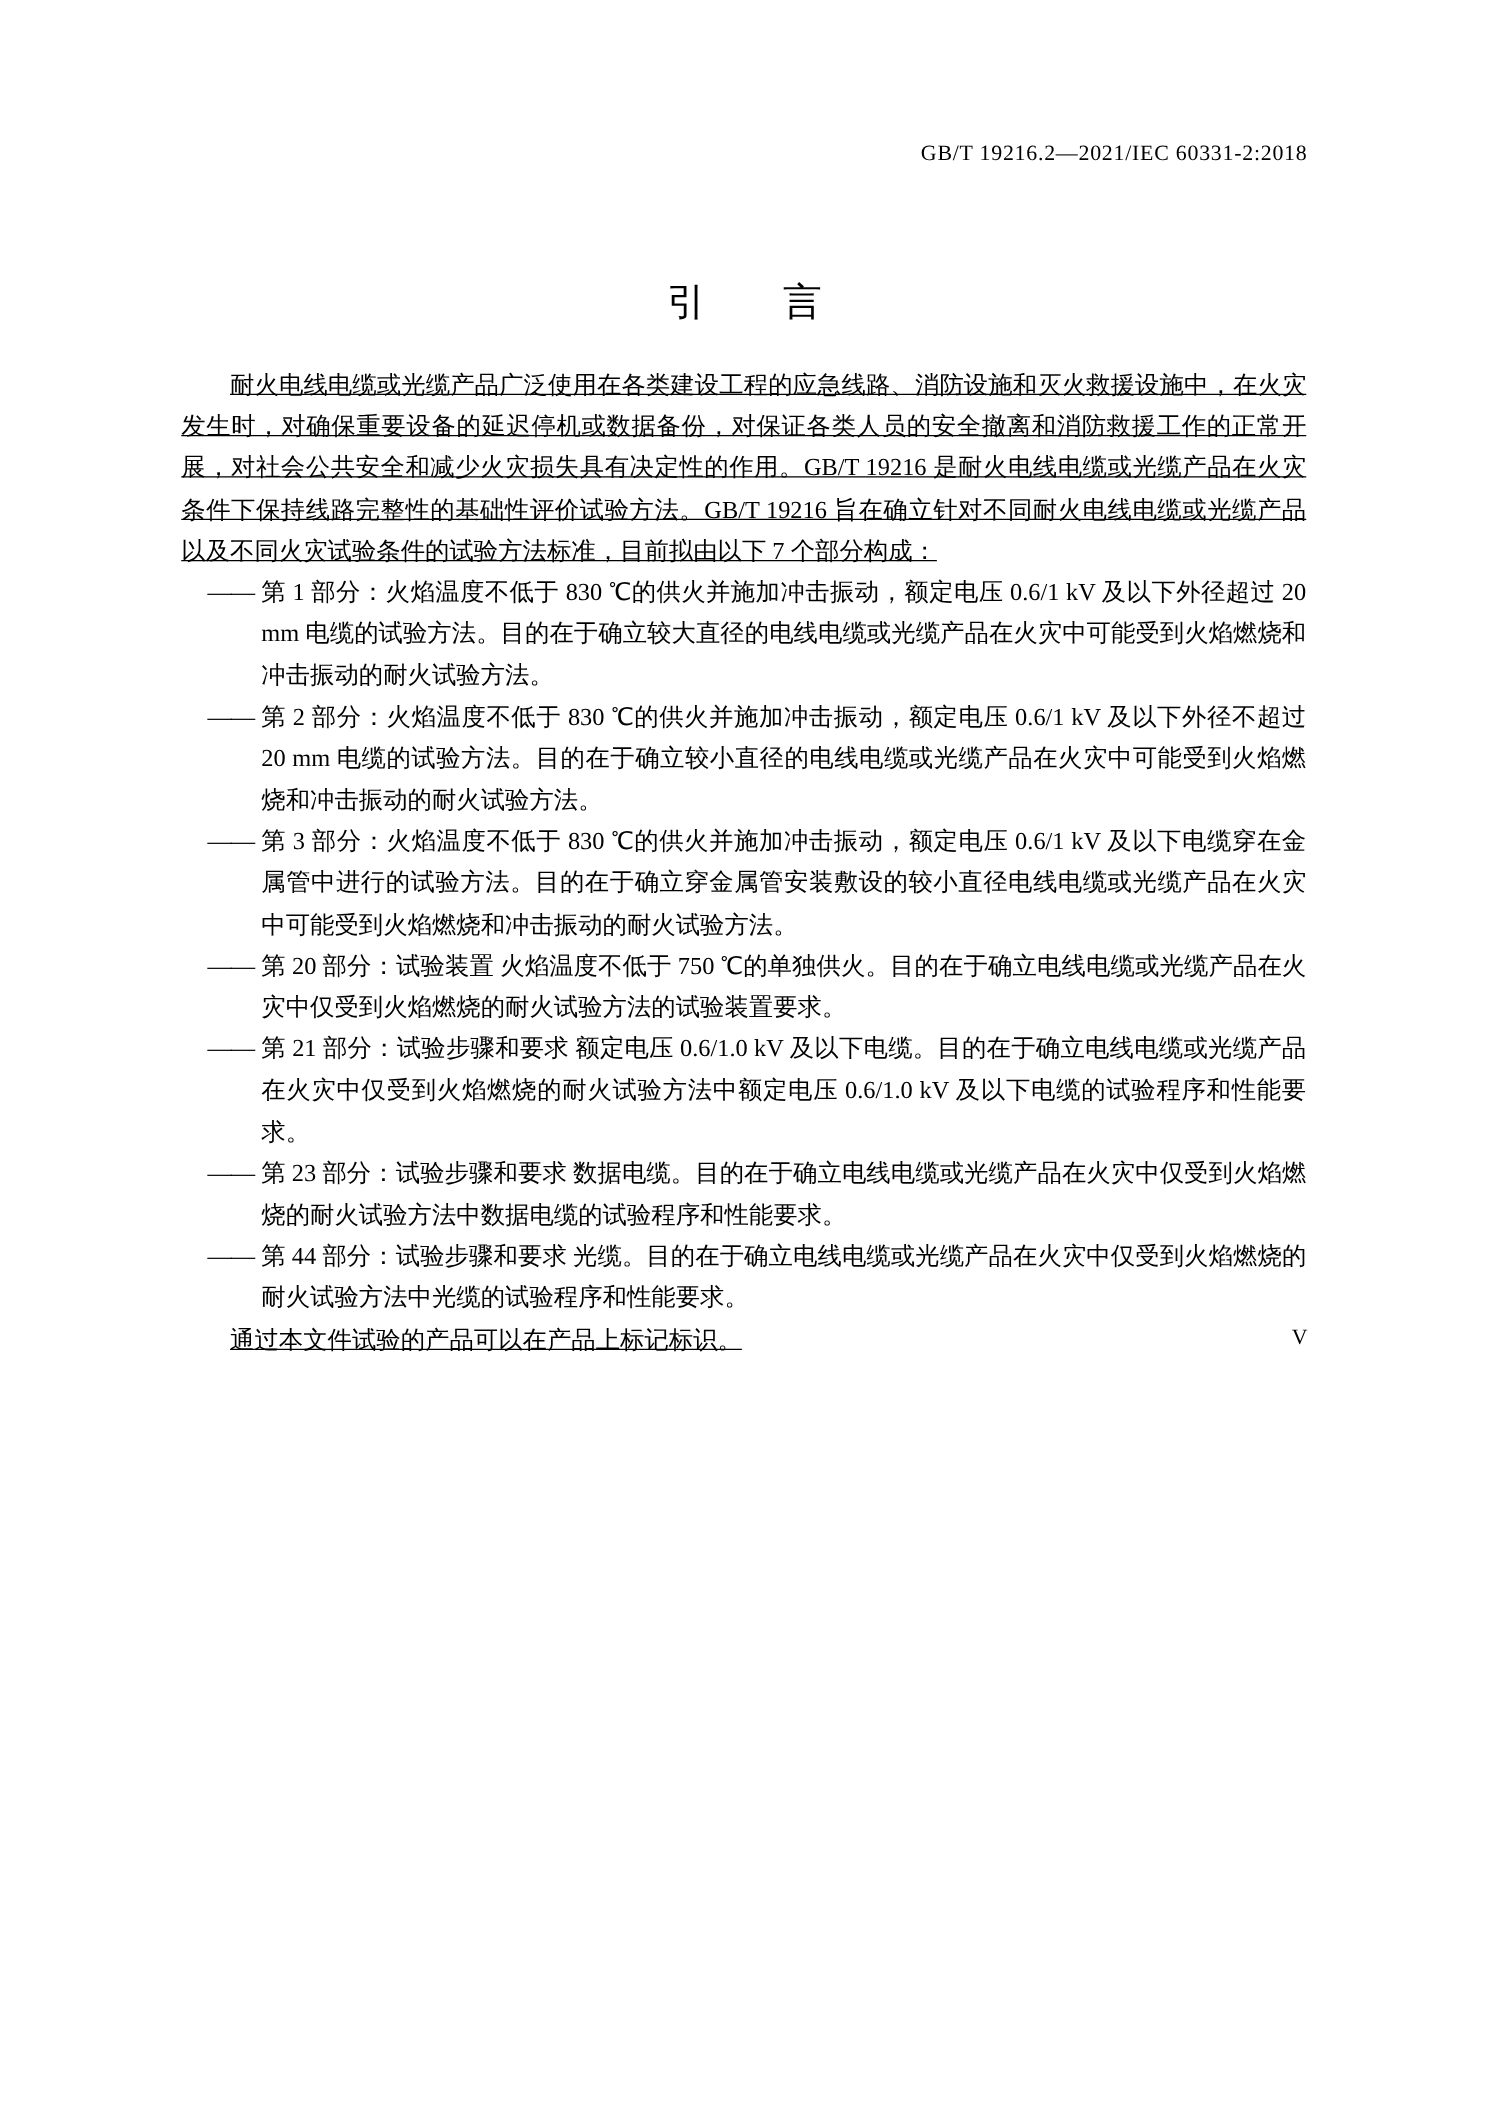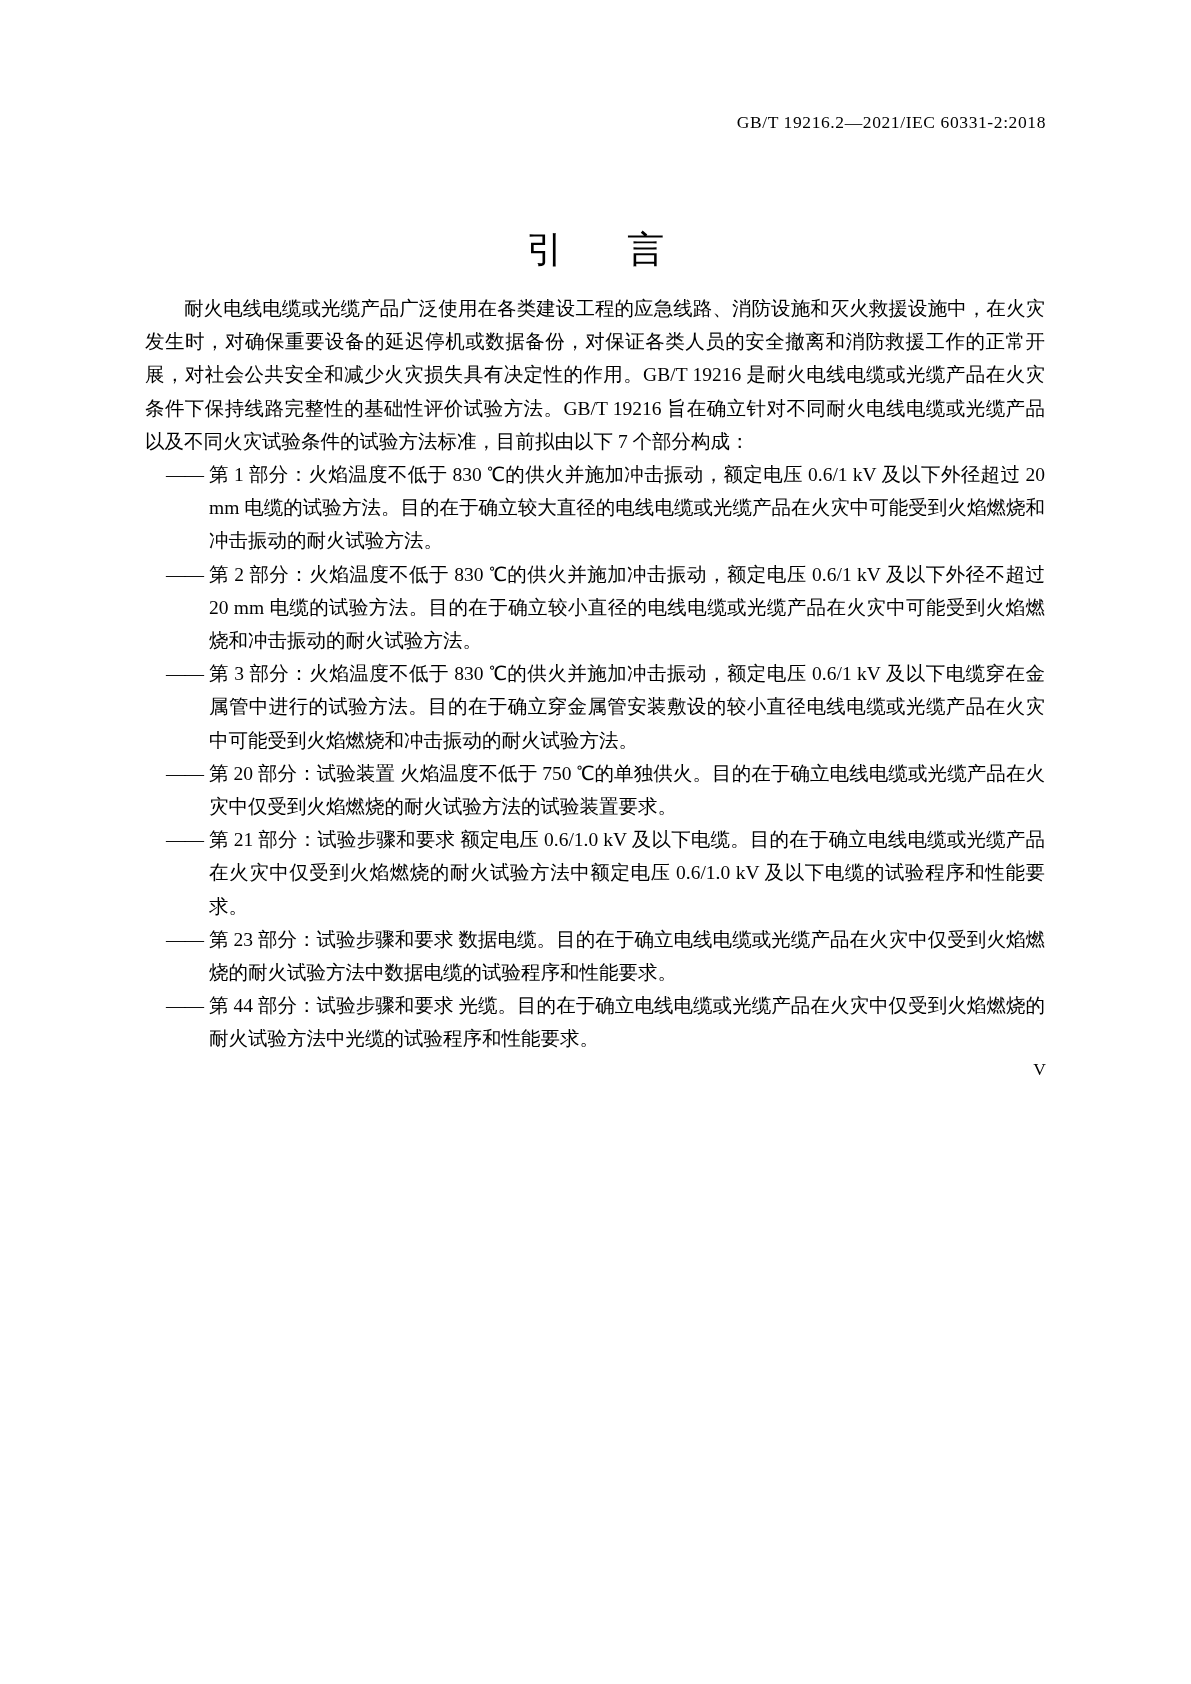--- a/index.html
+++ b/index.html
@@ -30,40 +30,41 @@
     letter-spacing: 0.6px;
     font-family: "Liberation Serif", serif;
     white-space: nowrap;
   }
   .title {
     position: absolute;
     top: 200px;
     left: 0;
     width: 1191px;
     text-align: center;
-    font-size: 37px;
+    font-size: 31px;
     letter-spacing: 26px;
     text-indent: 26px;
     font-family: "DejaVu Serif", serif;
     font-weight: normal;
   }
   .body-area {
     position: absolute;
     top: 292px;
     left: 145px;
     width: 900px;
   }
   p.para {
     margin: 0;
     font-size: 19.5px;
     line-height: 33.2px;
     text-align: justify;
     text-justify: inter-ideograph;
     text-indent: 2em;
     font-family: "Liberation Serif", serif;
+    text-decoration: underline;
   }
   .list {
     margin: 0;
     padding: 0;
     list-style: none;
   }
   .list li {
     position: relative;
     font-size: 19.5px;
     line-height: 33.2px;
@@ -123,18 +124,19 @@
       <li>
         <span class="dash">——</span>
         <span>第 23 部分：试验步骤和要求  数据电缆。目的在于确立电线电缆或光缆产品在火灾中仅受到火焰燃烧的耐火试验方法中数据电缆的试验程序和性能要求。</span>
       </li>
       <li>
         <span class="dash">——</span>
         <span>第 44 部分：试验步骤和要求  光缆。目的在于确立电线电缆或光缆产品在火灾中仅受到火焰燃烧的耐火试验方法中光缆的试验程序和性能要求。</span>
       </li>
     </ul>
 
+    <p class="para">通过本文件试验的产品可以在产品上标记标识。</p>
 
   </div>
 
   <div class="folio">V</div>
 
 </div>
 
 </body></html>

